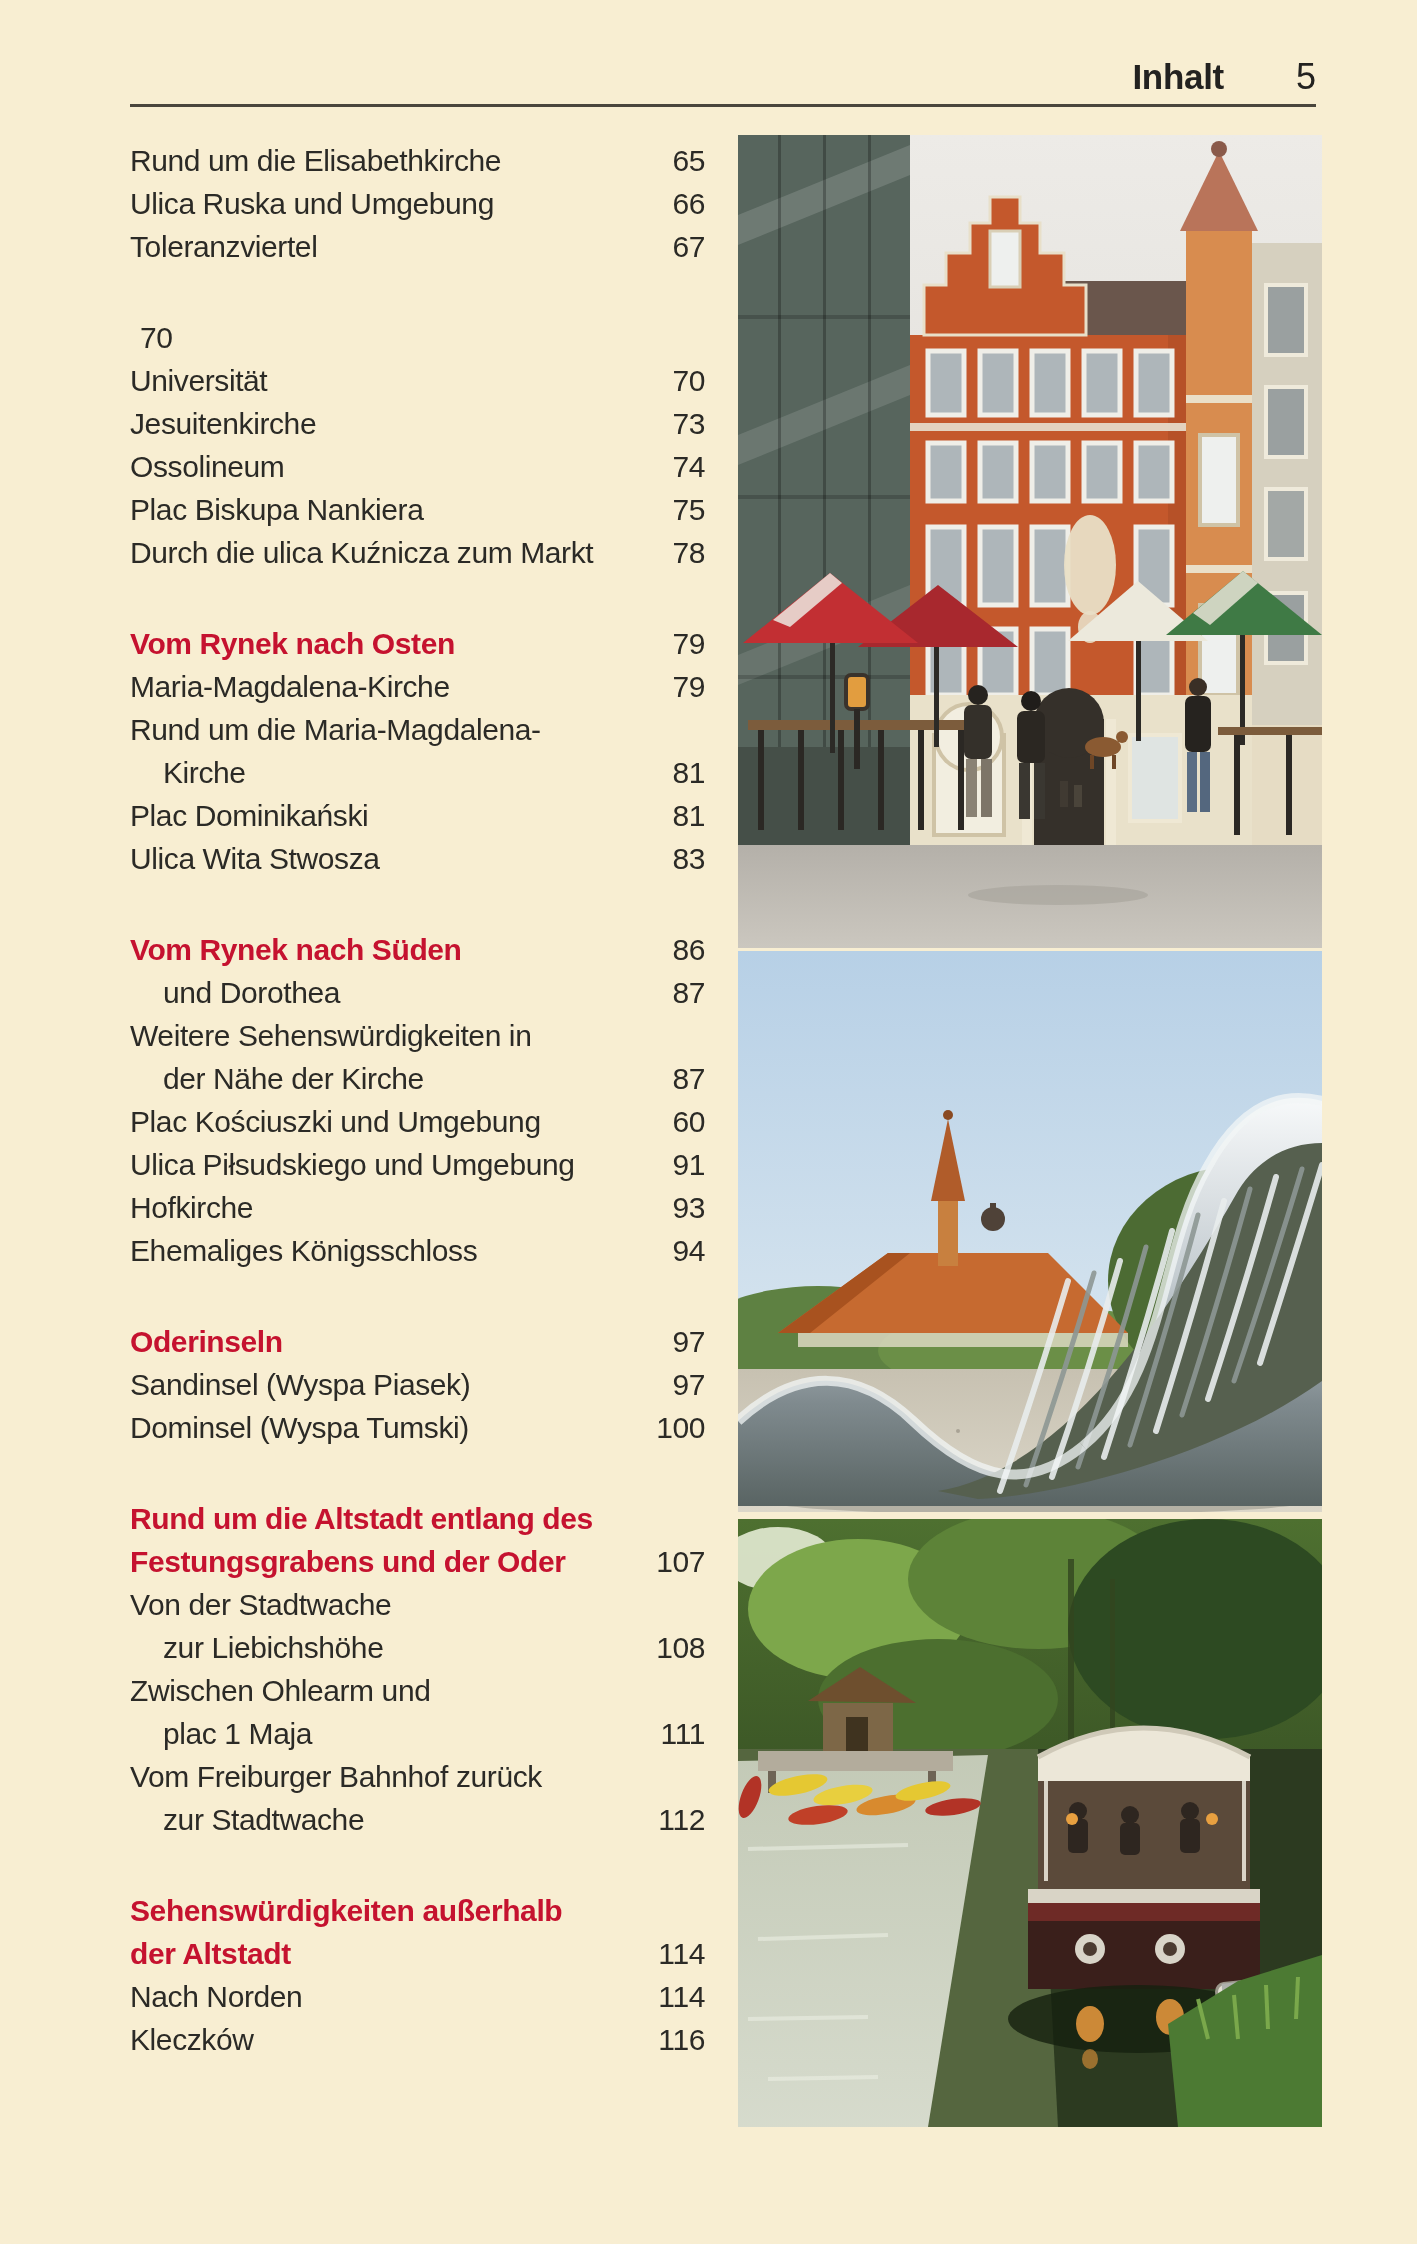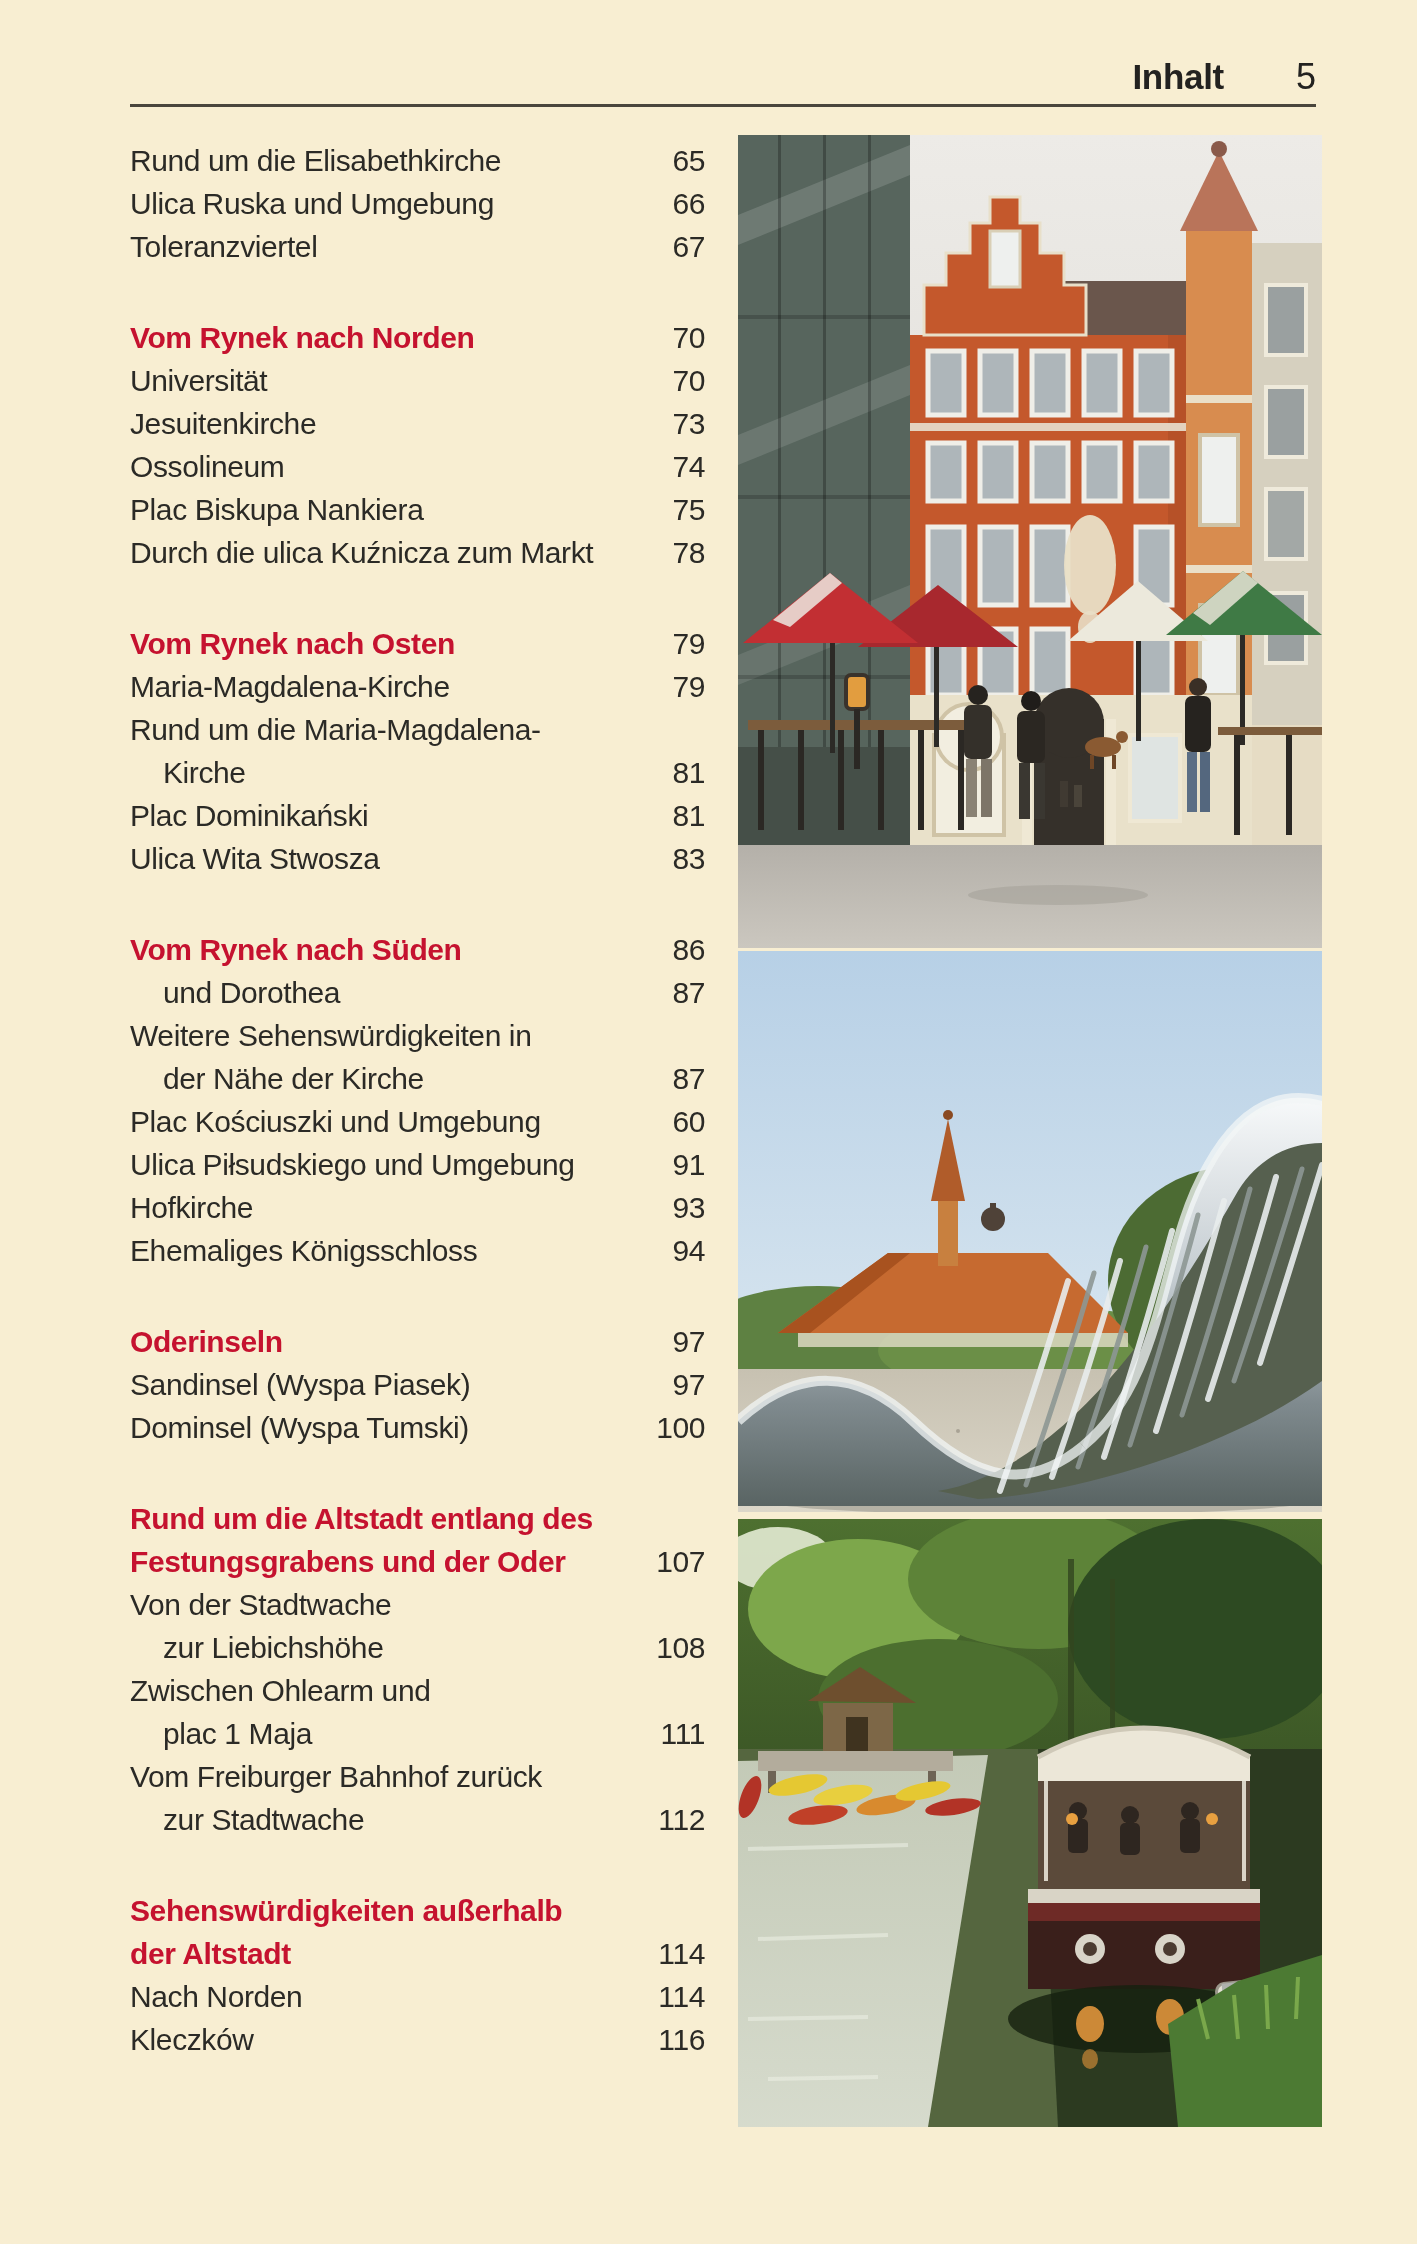--- a/index.html
+++ b/index.html
@@ -69,21 +69,20 @@
         <span class="t">Ulica Ruska und Umgebung</span>
         <span class="p">66</span>
       </div>
       <div class="toc-row">
         <span class="t">Toleranzviertel</span>
         <span class="p">67</span>
       </div>
     </div>
     <div class="toc-section">
       <div class="toc-row heading">
-        <span class="t">Vom Rynek nach Norden</span>
         <span class="p">70</span>
       </div>
       <div class="toc-row">
         <span class="t">Universität</span>
         <span class="p">70</span>
       </div>
       <div class="toc-row">
         <span class="t">Jesuitenkirche</span>
         <span class="p">73</span>
       </div>

